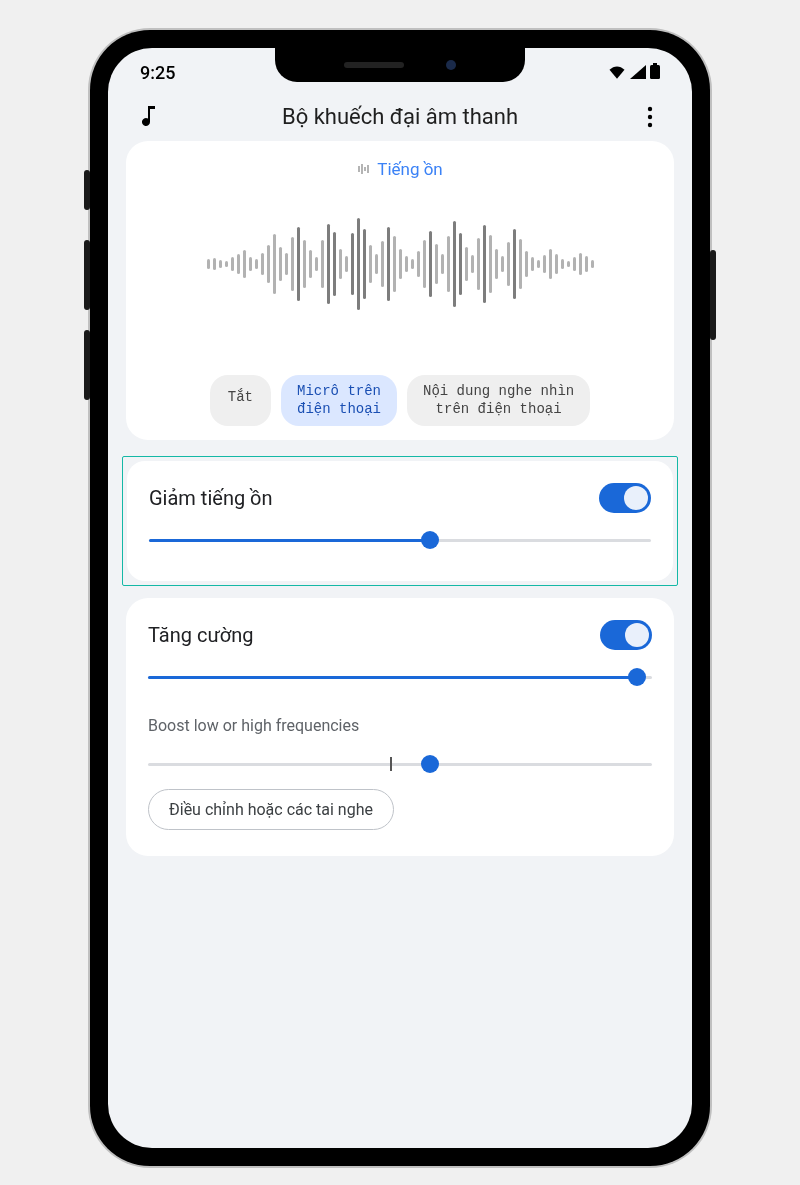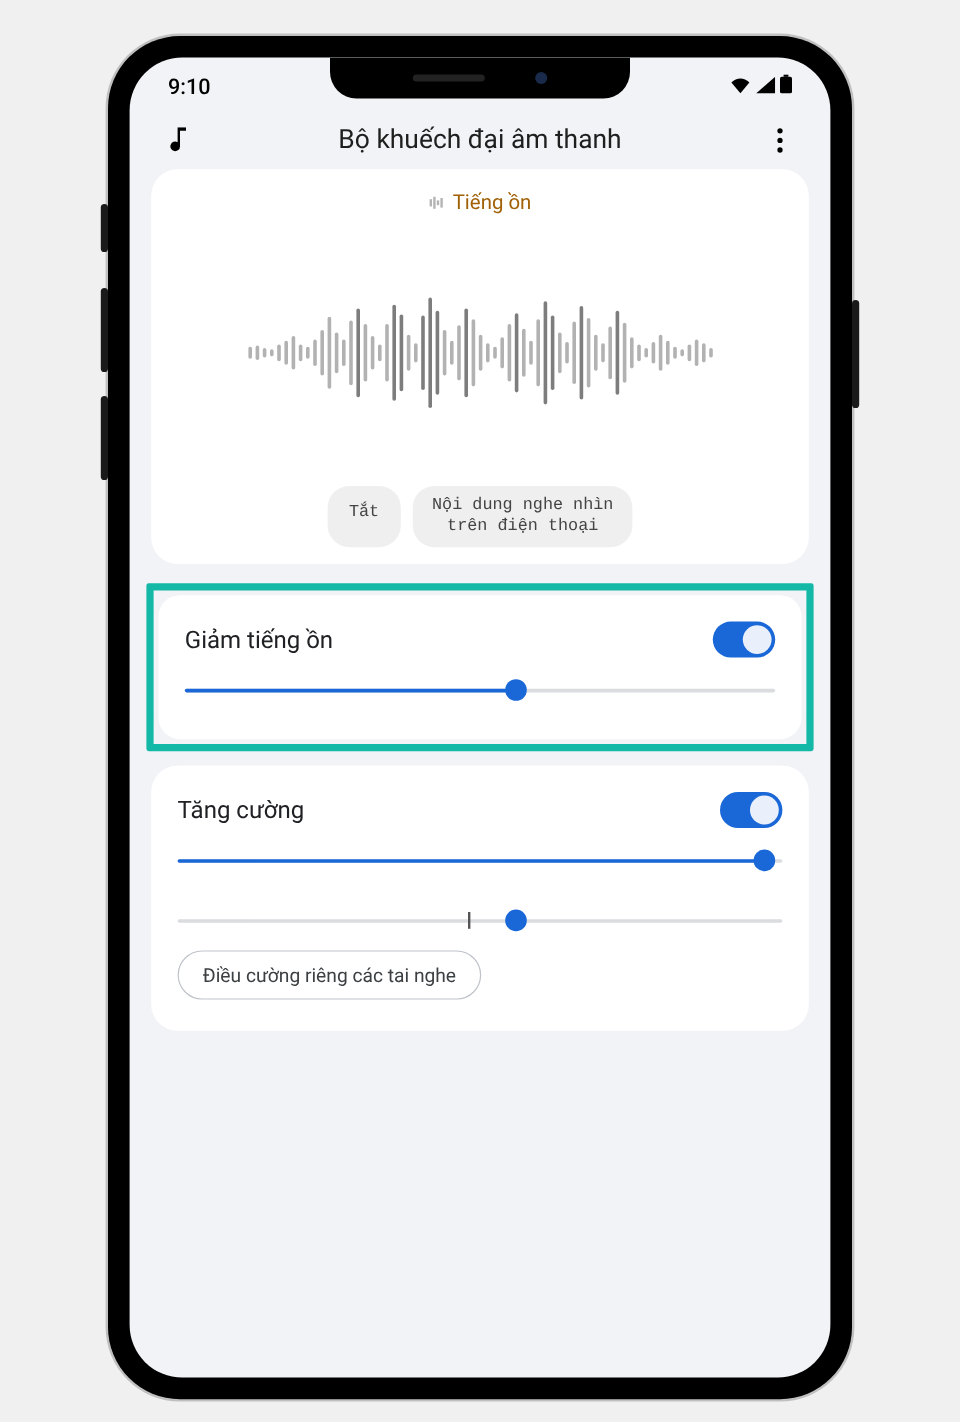--- a/index.html
+++ b/index.html
@@ -74,41 +74,41 @@
   }
   .note-icon, .more-icon { width:28px; display:flex; justify-content:center; }
   
   .card {
     background: #fff;
     border-radius: 22px;
     margin: 0 18px 16px;
     padding: 22px 22px;
   }
   .noise-card { text-align:center; padding-top:18px; padding-bottom:14px; }
-  .noise-title { font-size:17px; color:#a16207; margin-bottom:40px; display:inline-flex; align-items:center; gap:6px;}
+  .noise-title { font-size:17px; color:#3b82f6; margin-bottom:10px; display:inline-flex; align-items:center; gap:6px;}
   .noise-title svg { opacity:.55; }
   .waveform { height:150px; display:flex; align-items:center; justify-content:center; gap:3px; margin-bottom:36px;}
   .waveform .bar { width:3px; background:#666; border-radius:2px; opacity:.5;}
   .chips { display:flex; gap:10px; justify-content:center; }
   .chip {
     font-size: 14px;
     color:#444;
     background:#efefef;
     border-radius: 18px;
     padding: 8px 16px;
     line-height:1.25;
     text-align:center;
     cursor:pointer;
     font-family:Liberation Mono, monospace;
   }
   .chip.single { padding:14px 18px; }
   .chip.selected { background:#dbe7ff; color:#1a4fb3; }
   
   .highlight {
-    border: 6px solid #14b8a6;
+    border: 1px solid #14b8a6;
     border-radius: 2px;
     margin: 0 14px 12px;
     padding: 4px;
   }
   .row { display:flex; align-items:center; justify-content:space-between; margin-bottom:16px;}
   .row .label { font-size:20px; color:#202124; }
   .toggle {
     width:52px; height:30px; border-radius:15px; background:#1a68d8;
     position:relative; cursor:pointer;
   }
@@ -143,21 +143,21 @@
   <div class="side-btn side-left-3"></div>
   <div class="side-btn side-right"></div>
 
   <div class="screen">
     <div class="notch">
       <div class="speaker"></div>
       <div class="cam"></div>
     </div>
 
     <div class="statusbar">
-      <span>9:10</span>
+      <span>9:25</span>
       <span class="status-icons">
         <span>
           <svg width="18" height="14" viewBox="0 0 24 18">
               <path d="M12 18 L2 6 C8 0 16 0 22 6 Z" fill="#000"></path>
             </svg>
         </span>
         <span>
           <svg width="16" height="14" viewBox="0 0 16 14">
               <path d="M0 14 L16 14 L16 0 Z" fill="#000"></path>
             </svg>
@@ -259,20 +259,22 @@
           <div class="bar" style="height: 20px;"></div>
           <div class="bar" style="height: 10px;"></div>
           <div class="bar" style="height: 6px;"></div>
           <div class="bar" style="height: 14px;"></div>
           <div class="bar" style="height: 22px;"></div>
           <div class="bar" style="height: 16px;"></div>
           <div class="bar" style="height: 8px;"></div>
         </div>
       <div class="chips">
         <div class="chip single" id="chip0" style="white-space: pre-line;">Tắt</div>
+        <div class="chip selected" id="chip1" style="white-space: pre-line;">Micrô trên
+điện thoại</div>
         <div class="chip" id="chip2" style="white-space: pre-line;">Nội dung nghe nhìn
 trên điện thoại</div>
       </div>
     </div>
 
     <div class="highlight">
       <div class="card" style="margin:0; border-radius:18px;">
         <div class="row">
           <span class="label">Giảm tiếng ồn</span>
           <span class="toggle">
@@ -292,22 +294,23 @@
         <span class="label">Tăng cường</span>
         <span class="toggle">
             <span class="knob"></span>
           </span>
       </div>
       <div class="slider" style="margin-bottom:26px;">
         <div class="track"></div>
         <div class="fill" id="b1-fill" style="width: 97%;"></div>
         <div class="thumb" id="b1-thumb" style="left: 97%;"></div>
       </div>
+      <div class="subtext">Boost low or high frequencies</div>
       <div class="slider">
         <div class="track"></div>
         <div class="tick" id="b2-tick" style="left: 48%;"></div>
         <div class="thumb" id="b2-thumb" style="left: 56%;"></div>
       </div>
-      <div class="outline-btn">Điều cường riêng các tai nghe</div>
+      <div class="outline-btn">Điều chỉnh hoặc các tai nghe</div>
     </div>
 
   </div>
 </div>
 
 </body></html>

